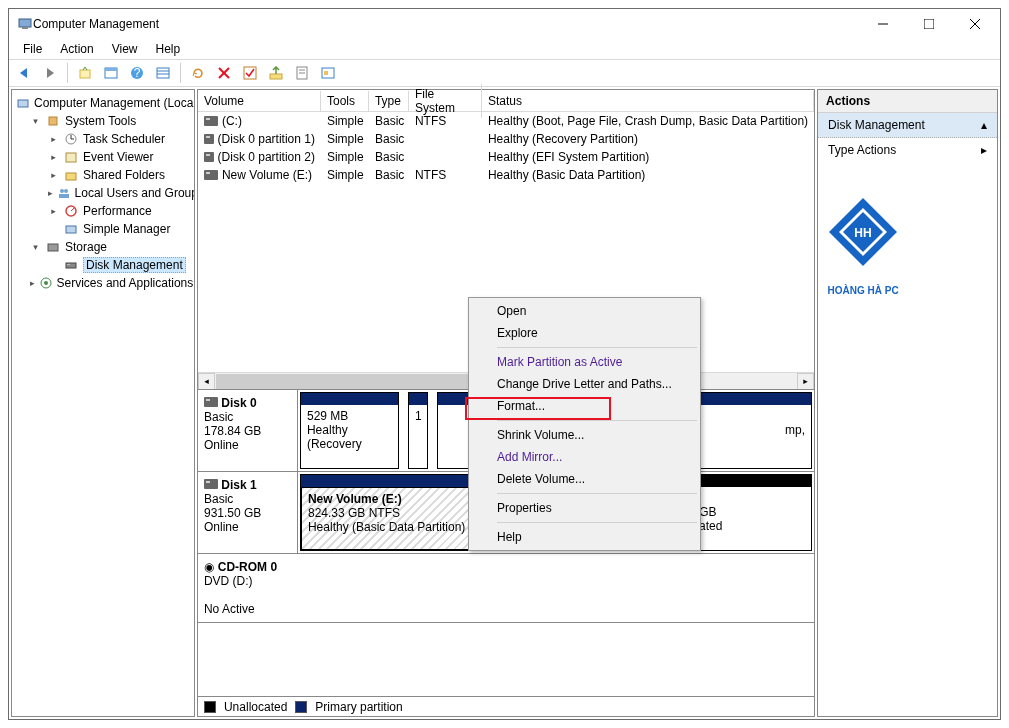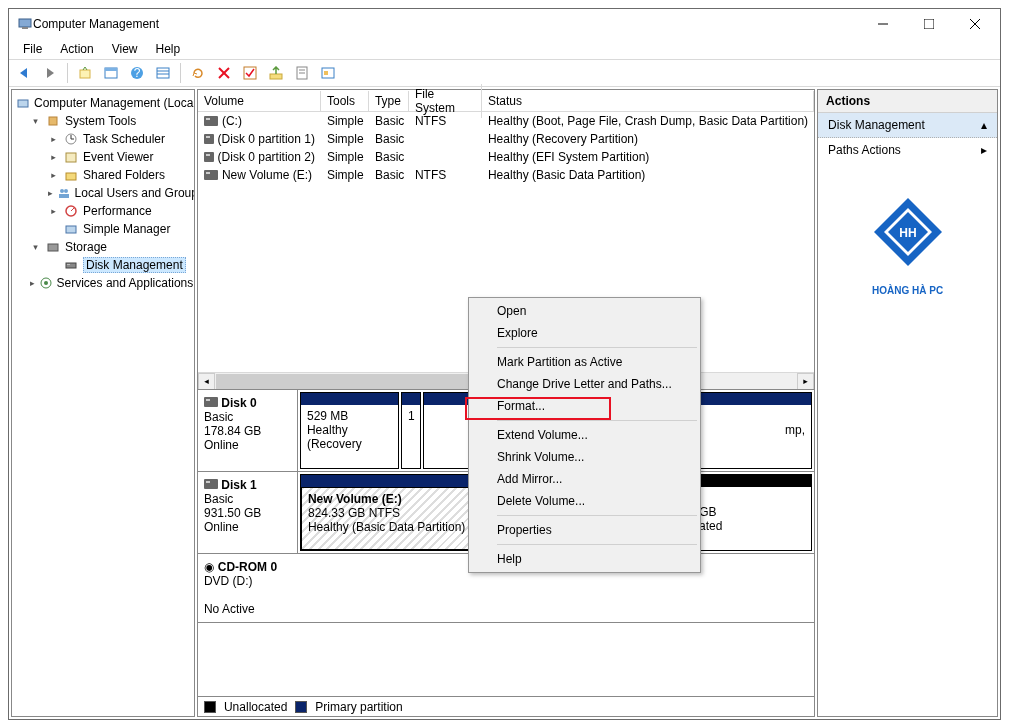--- a/index.html
+++ b/index.html
@@ -32,36 +32,36 @@
 .vcell { padding: 1px 6px; overflow: hidden; white-space: nowrap; display:flex; align-items:center; gap:4px; }
 .vw1 { width: 123px; } .vw2 { width: 48px; } .vw3 { width: 40px; } .vw4 { width: 73px; } .vw5 { flex: 1; }
 .hscroll { height: 17px; border-top: 1px solid #d9d9d9; display: flex; align-items: center; }
 .hscroll .arrow { width: 17px; height: 17px; background: #f0f0f0; border: 1px solid #ccc; display:flex; align-items:center; justify-content:center; font-size:9px; }
 .hscroll .track { flex:1; background: #f0f0f0; height: 17px; position: relative; }
 .hscroll .thumb { position:absolute; left:0; top:0; height:15px; width:80%; margin:1px; background:#cdcdcd; }
 .disk-area { flex:1; border-top: 1px solid #888; overflow: hidden; position: relative; }
 .disk-row { border-bottom: 1px solid #888; display:flex; min-height: 82px; }
 .disk-info { width: 100px; border-right: 1px solid #888; padding: 6px 6px; }
 .disk-info .dname { font-weight: bold; }
-.disk-parts { flex:1; display:flex; gap:2px; padding:2px; align-items: stretch; }
+.disk-parts { flex:1; display:flex; gap:9px; padding:2px; align-items: stretch; }
 .part { border: 1px solid #000; display:flex; flex-direction:column; overflow:hidden; position: relative; }
 .part .pbar { height: 12px; background: #0a246a; }
 .part .pbody { flex:1; padding: 4px 6px; font-size:12px; background: #fff; }
 .part .pbody.hatch { background-image: repeating-linear-gradient(135deg, #ddd 0, #ddd 2px, #fff 2px, #fff 6px); }
 .part.sel .pbody.hatch { border: 1px solid #000; box-shadow: inset 0 0 0 0px #000; }
 .disk-legend { height: 20px; border-top: 1px solid #888; display:flex; align-items:center; gap: 8px; padding: 0 6px; }
 .legend-box { width: 12px; height: 12px; display: inline-block; border: 1px solid #555; }
 .actions { width: 190px; border: 1px solid #888; margin: 2px 2px 2px 1px; display:flex; flex-direction:column; }
 .actions .ahead { background: #f0f0f0; padding: 4px 8px; font-weight: bold; border-bottom: 1px solid #d0d0d0; }
 .actions .arow { padding: 5px 10px; display:flex; align-items:center; justify-content:space-between; }
 .actions .arow.blue { background: #dbe9f7; border-bottom: 1px dotted #b0b0b0; }
-.actions .logo { flex:1; display:flex; align-items:flex-start; justify-content:center; padding-top: 30px; }
+.actions .logo { flex:1; display:flex; align-items:flex-start; padding-top: 30px; }
 .context { position: absolute; left: 468px; top: 261px; width: 233px; background: #f0f0f0; border: 1px solid #979797; box-shadow: 2px 2px 4px rgba(0,0,0,.25); padding: 2px; margin-top: 36px; }
 .context .citem { height: 22px; padding: 0 20px 0 26px; display:flex; align-items:center; }
-.context .citem.disabled { color: #000000; }
+.context .citem.disabled { color: #4c1d95; }
 .context .csep { height: 1px; background: #d0d0d0; margin: 3px 1px 3px 26px; }
 .redbox { position: absolute; left: 465px; top: 397px; width: 146px; height: 23px; border: 2px solid #e81123; pointer-events: none; }
 .driveicon { width:14px; height:10px; background:#666; display:inline-block; border-radius:1px; position:relative; }
 .driveicon:before { content:""; position:absolute; left:2px; top:2px; width:4px; height:2px; background:#ccc;}
 </style>
 </head>
 <body>
 
 <div class="window">
   <div class="titlebar">
@@ -416,21 +416,21 @@
       </div>
     </div>
 
     <div class="actions">
       <div class="ahead">Actions</div>
       <div class="arow blue">
           <span>Disk Management</span>
           <span>▴</span>
         </div>
       <div class="arow">
-          <span>Paths Actions</span>
+          <span>Type Actions</span>
           <span>▸</span>
         </div>
       <div class="logo">
         <div style="text-align:center">
           <svg width="90" height="90">
               <g transform="translate(45,40)">
                 <polygon points="0,-34 34,0 0,34 -34,0" fill="#1664c4"></polygon>
                 <polygon points="0,-24 24,0 0,24 -24,0" fill="#fff"></polygon>
                 <polygon points="0,-20 20,0 0,20 -20,0" fill="#1664c4"></polygon>
                 <text x="0" y="5" text-anchor="middle" fill="#fff" font-size="12" font-weight="bold">HH</text>
@@ -444,21 +444,20 @@
 </div>
 
 <div class="context">
   <div class="citem">Open</div>
   <div class="citem">Explore</div>
   <div class="csep"></div>
   <div class="citem disabled">Mark Partition as Active</div>
   <div class="citem">Change Drive Letter and Paths...</div>
   <div class="citem">Format...</div>
   <div class="csep"></div>
-  <div class="citem">Extend Volume...</div>
   <div class="citem">Shrink Volume...</div>
   <div class="citem disabled">Add Mirror...</div>
   <div class="citem">Delete Volume...</div>
   <div class="csep"></div>
   <div class="citem">Properties</div>
   <div class="csep"></div>
   <div class="citem">Help</div>
 </div>
 <div class="redbox"></div>
 

